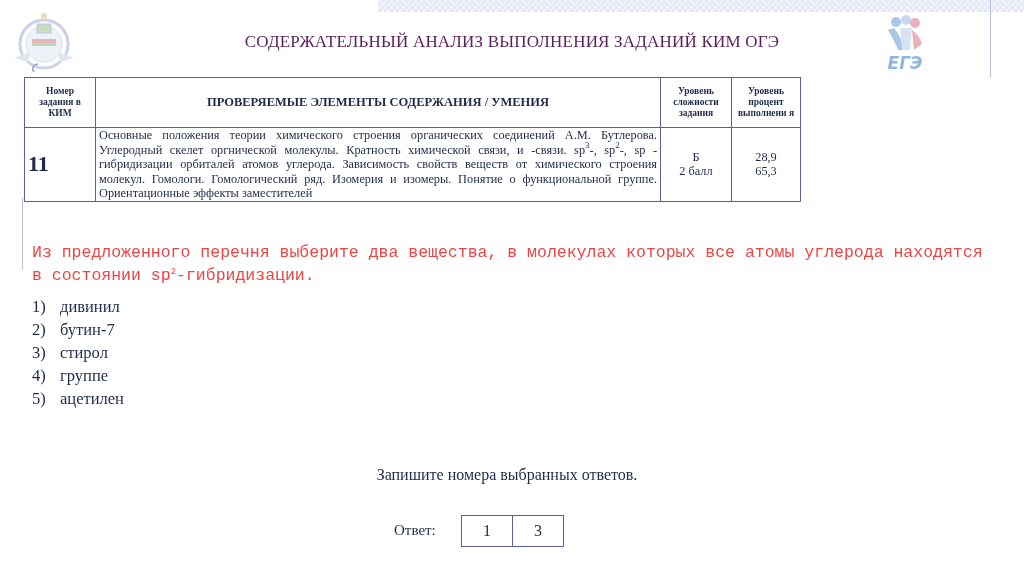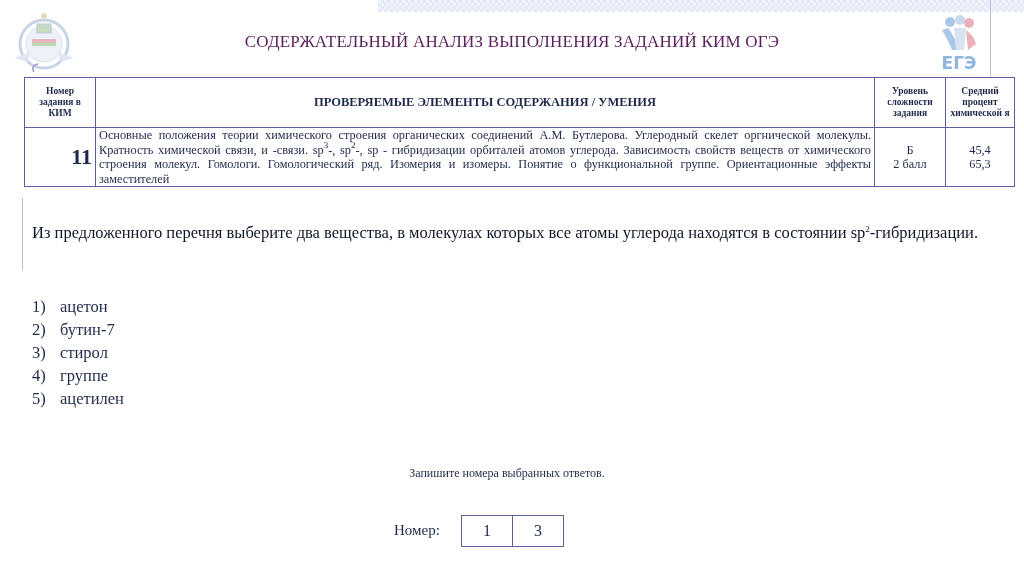--- a/index.html
+++ b/index.html
@@ -23,62 +23,62 @@
       background: #b8bede;
     }
     .frame-left {
       position: absolute; left: 22px; top: 198px; width: 1px; height: 72px;
       background: #b8bede;
     }
     .logo-left {
       position: absolute; left: 8px; top: 6px; width: 72px; height: 68px;
     }
     .logo-right {
-      position: absolute; left: 936px; top: 14px; width: 46px; height: 58px;
+      position: absolute; left: 882px; top: 14px; width: 46px; height: 58px; font-style: italic;
     }
     .title {
       position: absolute; left: 0; width: 1024px; top: 32px; text-align: center;
       font-size: 17px; color: #5a1e5c; letter-spacing: 0.2px; font-family: Liberation Serif, serif;
     }
     table.kim {
-      position: absolute; left: 24px; top: 77px; width: 991px;
+      position: absolute; left: 24px; top: 77px; width: 777px;
       border-collapse: collapse;
       font-family: "Liberation Serif", serif;
     }
     table.kim td, table.kim th {
       border: 1.5px solid #5b5f9a;
       padding: 0 3px;
       vertical-align: middle;
       color: #1f2a4a;
     }
     th.small { font-size: 9.5px; font-weight: bold; line-height: 11px; text-align: center; }
     th.big { font-size: 12.5px; font-weight: bold; }
     .hdr-row { height: 50px; }
-    td.num { font-size: 22px; font-weight: bold; text-align: right; vertical-align: top; padding-top: 2px; }
+    td.num { font-size: 22px; font-weight: bold; text-align: left; vertical-align: top; padding-top: 2px; }
     td.content {
       font-size: 12.3px; line-height: 14.5px; text-align: justify; vertical-align: top;
       padding: 2px 5px 4px 5px;
     }
     td.level, td.percent {
       font-size: 12.3px; line-height: 14.5px; text-align: center; vertical-align: top; padding-top: 2px;
     }
     .question {
-      position: absolute; left: 32px; top: 221px; width: 960px;
-      font-size: 16.5px; line-height: 23px; color: #0f172a;
+      position: absolute; left: 32px; top: 241px; width: 960px;
+      font-size: 16.5px; line-height: 23px; color: #ef4444; font-family: Liberation Mono, monospace;
     }
     sup { font-size: 9px; vertical-align: 6px; line-height: 0; }
     .options {
       position: absolute; left: 32px; top: 295px; margin: 0; padding: 0; list-style: none;
       font-size: 16.5px; line-height: 23px;
     }
     .options li { display: flex; }
     .options .onum { width: 28px; }
     .instruction {
       position: absolute; left: 0; width: 1014px; top: 466px; text-align: center;
-      font-size: 12px;
+      font-size: 16px;
     }
     .answer-label {
       position: absolute; left: 394px; top: 522px; font-size: 15px;
     }
     .answer-boxes {
       position: absolute; left: 461px; top: 515px; display: flex;
       border: 1.5px solid #5b5f9a;
     }
     .answer-box {
       width: 50px; height: 30px; display: flex; align-items: center; justify-content: center;
@@ -120,43 +120,43 @@
 </div>
 
 <div class="title">СОДЕРЖАТЕЛЬНЫЙ АНАЛИЗ ВЫПОЛНЕНИЯ ЗАДАНИЙ КИМ ОГЭ</div>
 
 <table class="kim">
   <tbody>
       <tr class="hdr-row">
     <th class="small" style="width:64px">Номер задания в КИМ</th>
     <th class="big">ПРОВЕРЯЕМЫЕ ЭЛЕМЕНТЫ СОДЕРЖАНИЯ / УМЕНИЯ</th>
     <th class="small" style="width:64px">Уровень сложности задания</th>
-    <th class="small" style="width:62px">Средний процент химической я</th>
+    <th class="small" style="width:62px">Уровень процент выполнени я</th>
   </tr>
   <tr>
     <td class="num">11</td>
     <td class="content"><span>Основные положения теории химического строения органических соединений А.М. Бутлерова. Углеродный скелет оргнической молекулы. Кратность химической связи, и -связи. sp</span><sup>3</sup><span>-, sp</span><sup>2</sup><span>-, sp - гибридизации орбиталей атомов углерода. Зависимость свойств веществ от химического строения молекул. Гомологи. Гомологический ряд. Изомерия и изомеры. Понятие о функциональной группе. Ориентационные эффекты заместителей</span></td>
     <td class="level">
       <div>Б</div>
       <div>2 балл</div>
     </td>
     <td class="percent">
-      <div>45,4</div>
+      <div>28,9</div>
       <div>65,3</div>
     </td>
   </tr>
 </tbody>
   </table>
 
 <div class="question"><span>Из предложенного перечня выберите два вещества, в молекулах которых все атомы углерода находятся в состоянии sp</span><sup>2</sup><span>-гибридизации.</span></div>
 
 <ol class="options">
   <li>
       <span class="onum">1)</span>
-      <span>ацетон</span>
+      <span>дивинил</span>
     </li>
   <li>
       <span class="onum">2)</span>
       <span>бутин-7</span>
     </li>
   <li>
       <span class="onum">3)</span>
       <span>стирол</span>
     </li>
   <li>
@@ -164,17 +164,17 @@
       <span>группе</span>
     </li>
   <li>
       <span class="onum">5)</span>
       <span>ацетилен</span>
     </li>
 </ol>
 
 <div class="instruction">Запишите номера выбранных ответов.</div>
 
-<div class="answer-label">Номер:</div>
+<div class="answer-label">Ответ:</div>
 <div class="answer-boxes">
   <div class="answer-box">1</div>
   <div class="answer-box">3</div>
 </div>
 
 </body></html>

